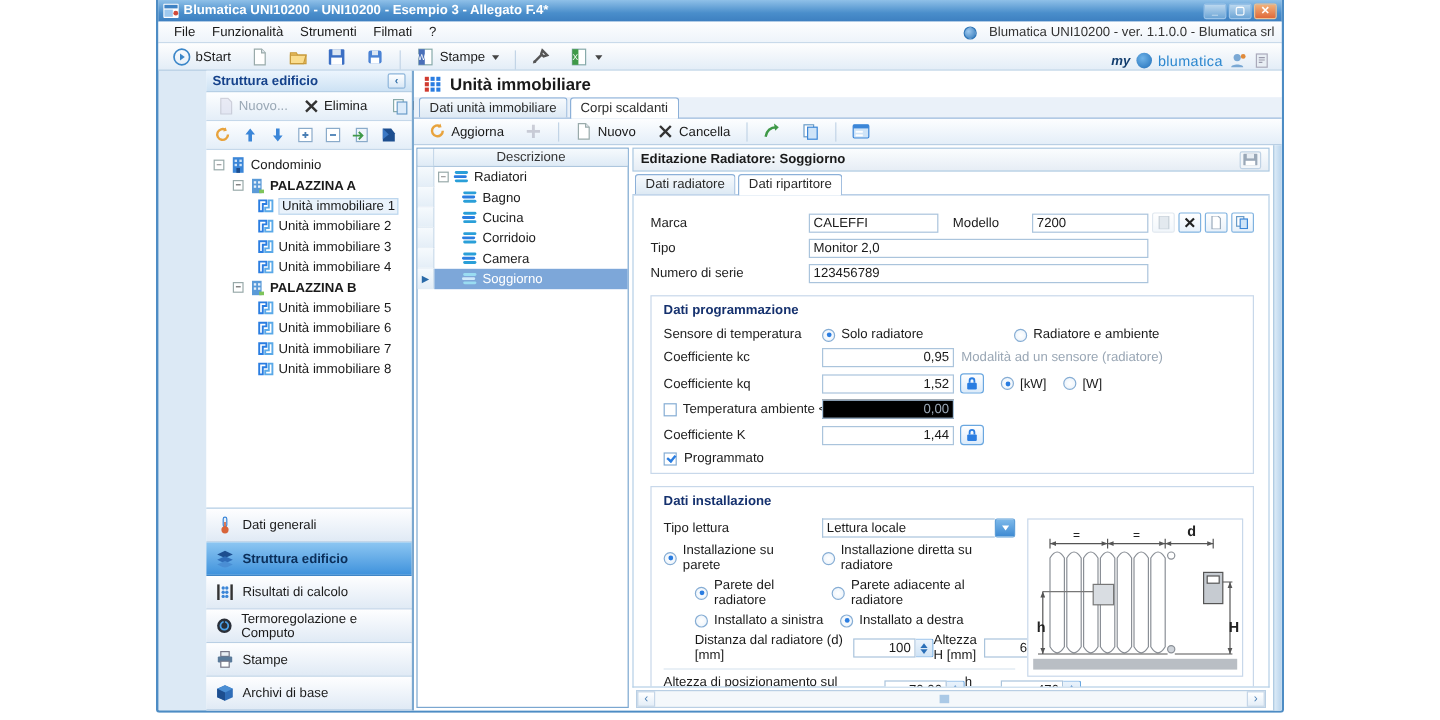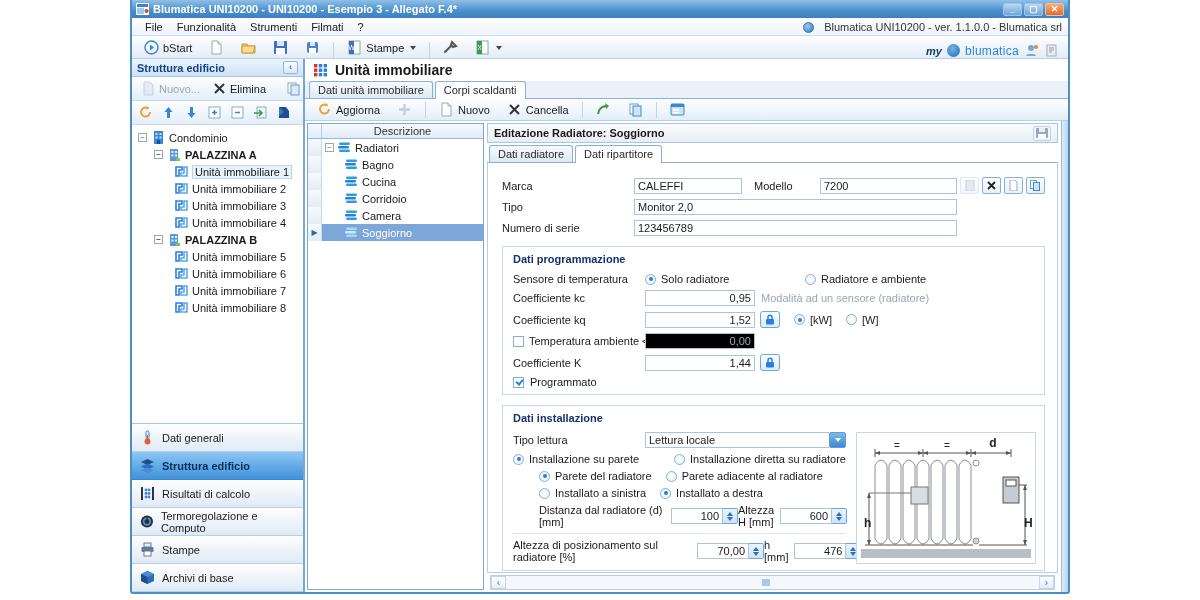--- a/index.html
+++ b/index.html
@@ -27,21 +27,21 @@
   .caret { width:0; height:0; border-left:3px solid transparent; border-right:3px solid transparent; border-top:4px solid #444; display:inline-block; margin-left:2px; }
   .brand { margin-left:auto; display:flex; align-items:center; gap:5px; padding-right:4px; }
   .brand .my { font-weight:bold; color:#123d6e; font-style:italic; }
   .brand .gear { width:13px; height:13px; border-radius:50%; background:radial-gradient(circle at 40% 35%, #6fb3e8, #1f6db8); }
   .brand .name { color:#2c87cf; font-size:12px; letter-spacing:.3px; }
 
   
   .content { flex:1; display:flex; min-height:0; }
 
   
-  .sidebar { width:173px; border-right:2px solid #7aa7cf; display:flex; flex-direction:column; background:#f4f8fc; }
+  .sidebar { width:173px; border-right:2px solid #7aa7cf; display:flex; flex-direction:column; background:#f4f8fc;margin-left:40px; }
   .panel-hd { height:18px; background:linear-gradient(#ecf5fd,#cde2f4); border-bottom:1px solid #a9c6e0; display:flex; align-items:center; padding:0 5px; color:#15428b; font-weight:bold; }
   .panel-hd .collapse { margin-left:auto; width:15px; height:13px; border:1px solid #8fb6da; border-radius:2px; background:linear-gradient(#fff,#d7e7f6); color:#2f6da8; font-size:9px; line-height:11px; text-align:center; }
   .side-actions { height:24px; display:flex; align-items:center; background:linear-gradient(#fdfeff,#e4eef8); border-bottom:1px solid #c5d8ea; padding:0 4px; gap:2px; }
   .side-actions .abtn { display:flex; align-items:center; gap:3px; padding:2px 5px; border-radius:2px; }
   .abtn.disabled { color:#9aa8b5; }
   .side-icons { height:24px; display:flex; align-items:center; background:linear-gradient(#fdfeff,#e4eef8); border-bottom:1px solid #c5d8ea; padding:0 6px; gap:8px; }
   .tree { flex:1; background:#fff; overflow:hidden; padding:4px 2px; }
   .trow { display:flex; align-items:center; gap:3px; height:17px; white-space:nowrap; }
   .trow .exp { width:9px; height:9px; border:1px solid #9aa; background:#fff; font-size:8px; line-height:7px; text-align:center; color:#555; margin-right:1px; }
   .lvl1 { padding-left:4px; } .lvl2 { padding-left:20px; } .lvl3 { padding-left:40px; }

